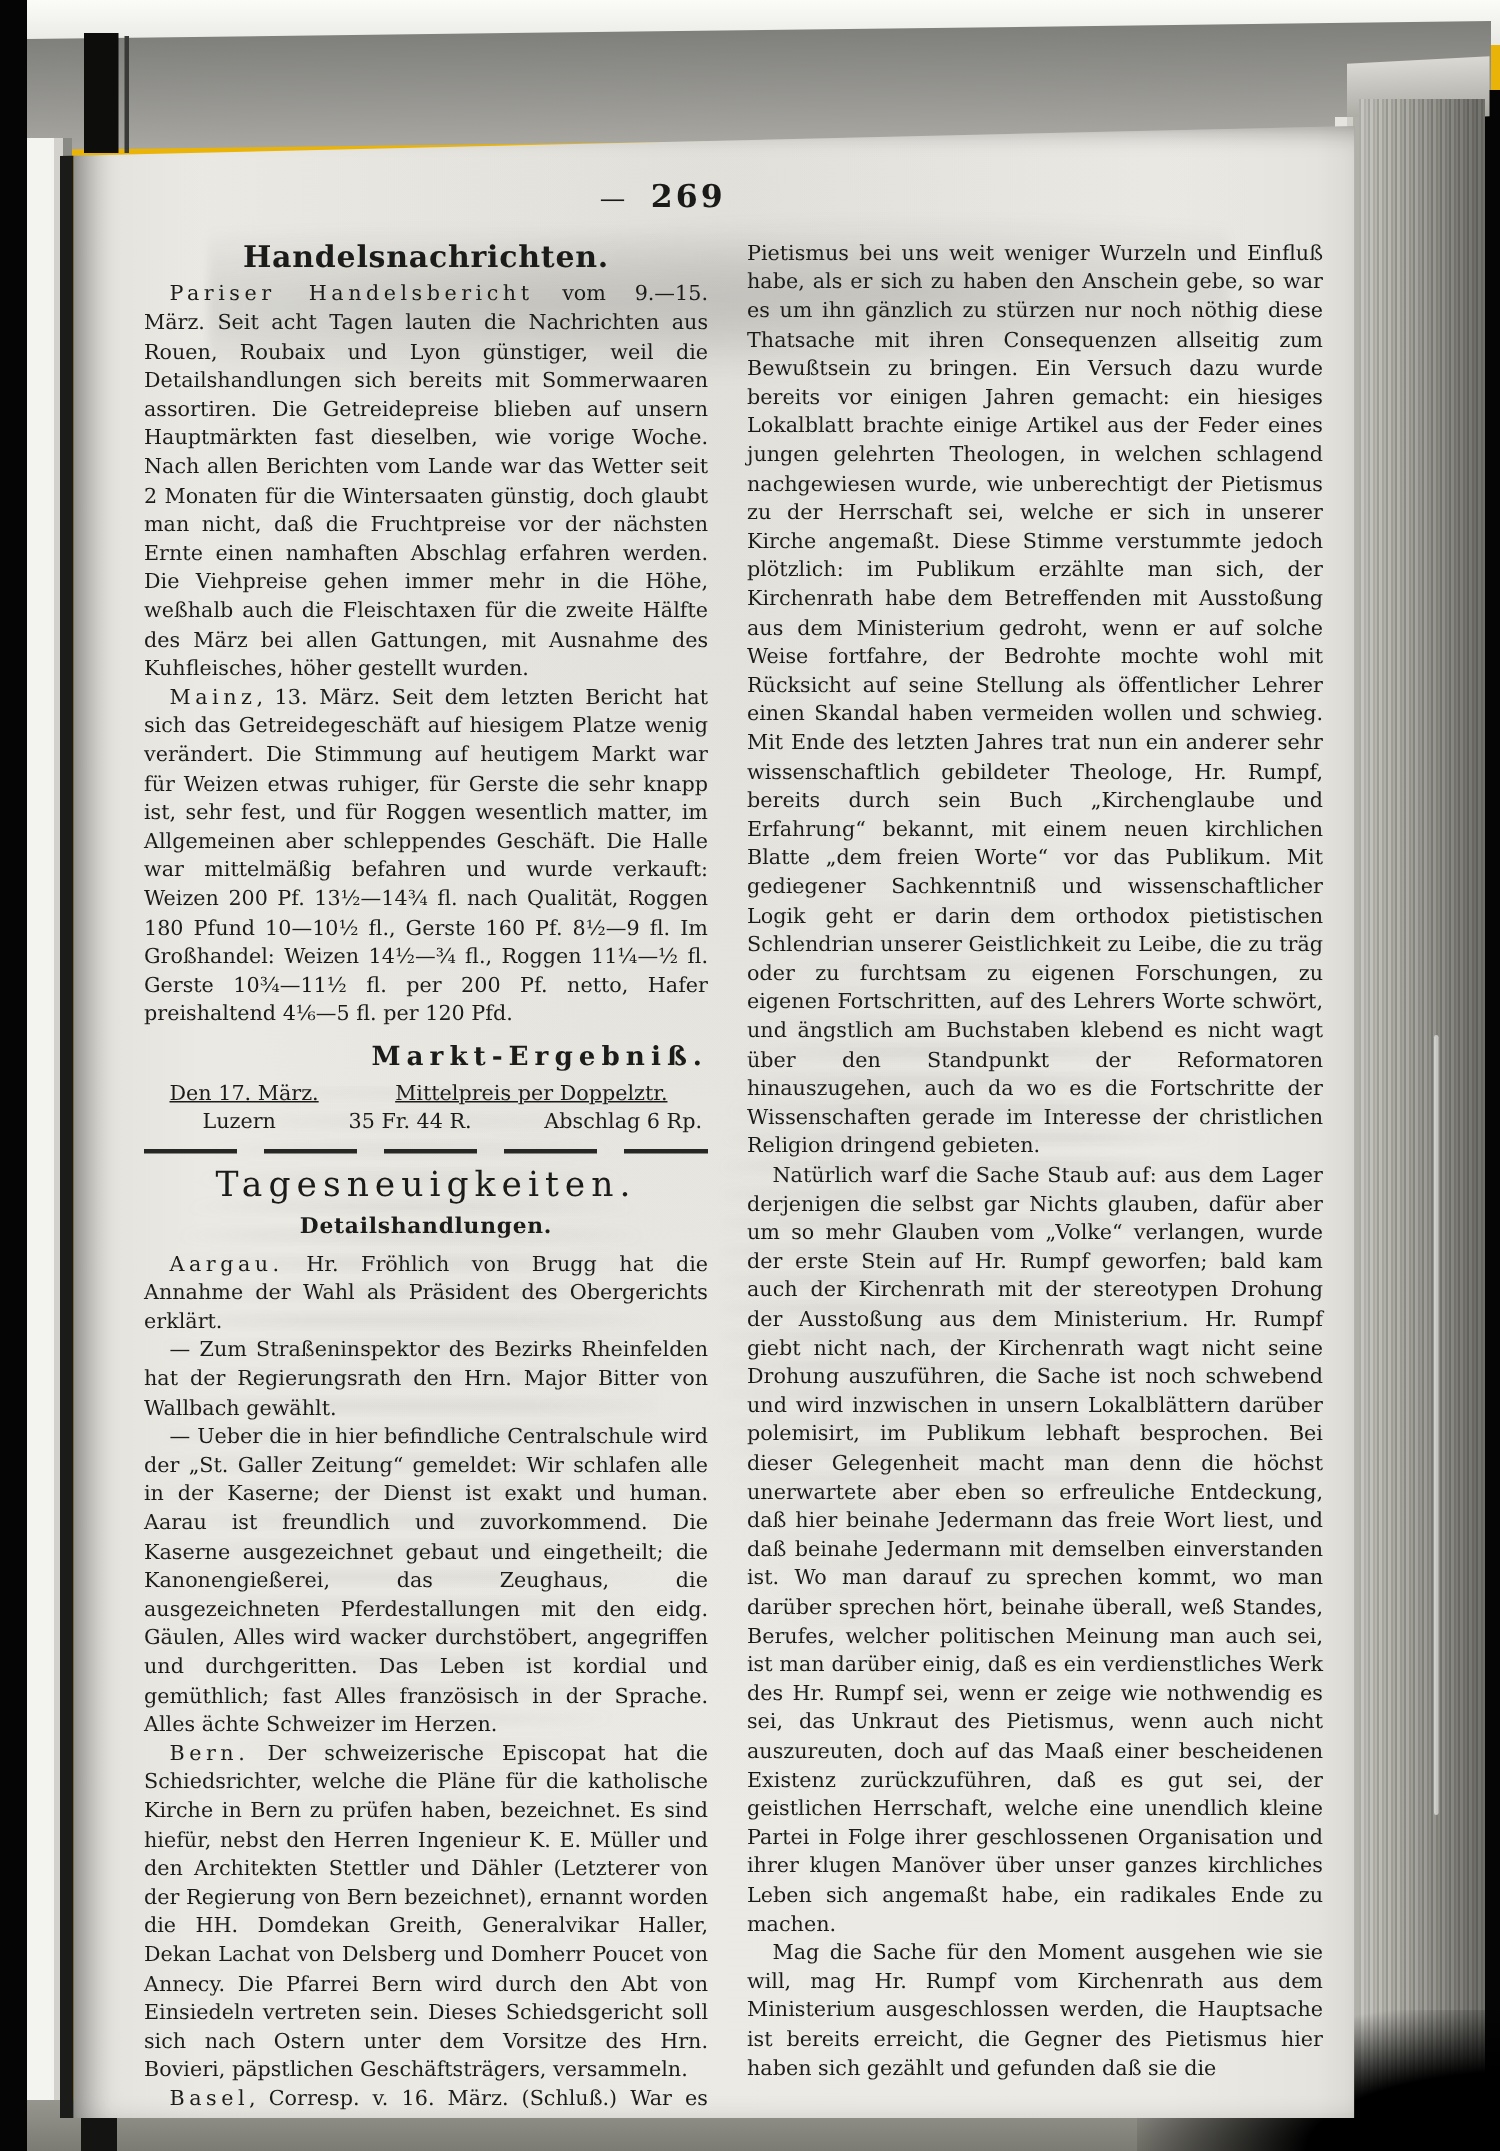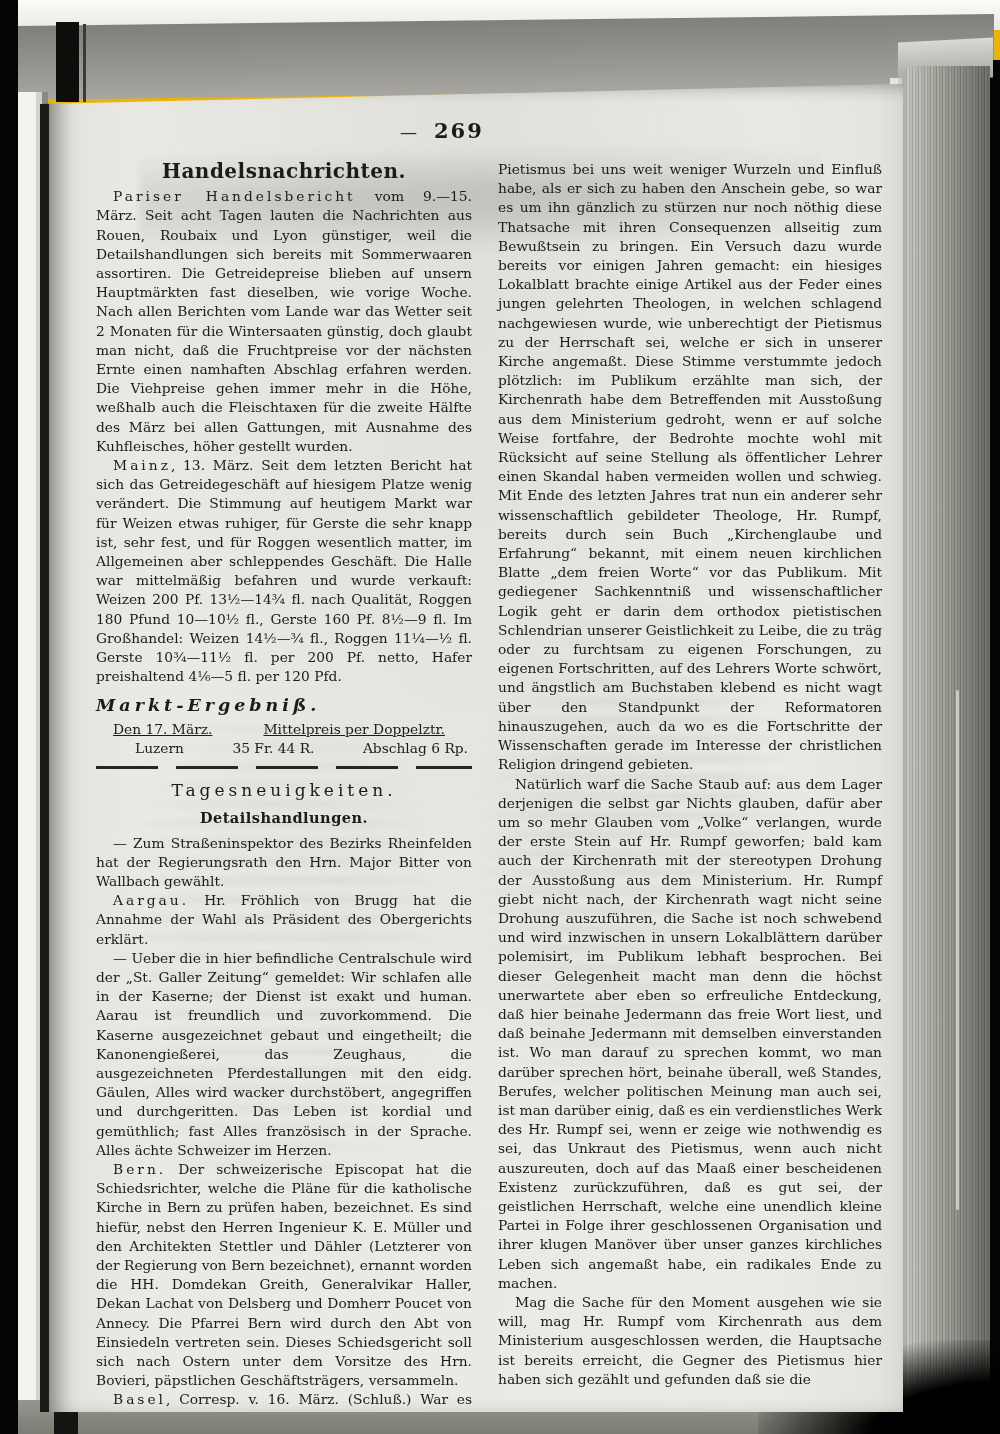--- a/index.html
+++ b/index.html
@@ -63,23 +63,23 @@
   .pagenum{font-size:21px;font-weight:bold;letter-spacing:2px;}
 
   .columns{position:absolute;top:76px;left:47px;width:786px;display:flex;gap:26px;}
   .col{color:#1b1b1a;font-size:13.8px;line-height:19.2px;text-align:justify;hyphens:auto;}
   .col-left{width:376px;}
   .col-right{width:384px;}
   .col p{margin:0;text-indent:17px;}
   .gesperrt{letter-spacing:3px;}
   h2.main-head{font-size:20px;font-weight:bold;text-align:center;margin:2px 0 6px 0;
     letter-spacing:.5px;text-indent:0;}
-  h3.market-head-title{font-size:17.5px;font-weight:bold;text-align:left;
-    letter-spacing:4px;margin:10px 0 4px 0;font-style:italic;}
-  h3.tages-title{font-size:17px;font-weight:normal;text-align:center;
+  h3.market-head-title{font-size:17.5px;font-weight:bold;text-align:right;
+    letter-spacing:4px;margin:10px 0 4px 0;}
+  h3.tages-title{font-size:23px;font-weight:normal;text-align:center;
     letter-spacing:4px;margin:12px 0 8px 0;}
   h4.subhead{font-size:14.5px;font-weight:bold;text-align:center;margin:2px 0 6px 0;letter-spacing:.5px;}
   .market-line{display:flex;gap:34px;text-indent:0;margin:0;text-decoration:underline;}
   .market-row{display:flex;justify-content:space-between;text-indent:0;margin:0;
     padding:0 4px 0 22px;}
   .divider{height:3px;margin:8px 0 2px 0;
     background:repeating-linear-gradient(90deg,#262625 0 62px,transparent 62px 80px);}
 </style>
 </head>
 <body>
@@ -127,23 +127,23 @@
         <p class="market-row">
             <span>Luzern</span>
             <span>35 Fr. 44 R.</span>
             <span>Abschlag  6 Rp.</span>
           </p>
         <div class="divider"></div>
 
         <h3 class="tages-title">Tagesneuigkeiten.</h3>
         <h4 class="subhead">Detailshandlungen.</h4>
 
+        <p><span class="gesperrt">Aargau.</span><span></span> <span>Hr. Fröhlich von Brugg hat die Annahme der Wahl als Präsident des Obergerichts erklärt.</span></p>
+
         <p><span>—</span><span></span> <span>Zum Straßeninspektor des Bezirks Rheinfelden hat der Regierungsrath den Hrn. Major Bitter von Wallbach gewählt.</span></p>
-
-        <p><span class="gesperrt">Aargau.</span><span></span> <span>Hr. Fröhlich von Brugg hat die Annahme der Wahl als Präsident des Obergerichts erklärt.</span></p>
 
         <p><span>—</span><span></span> <span>Ueber die in hier befindliche Centralschule wird der „St. Galler Zeitung“ gemeldet: Wir schlafen alle in der Kaserne; der Dienst ist exakt und human. Aarau ist freundlich und zuvorkommend. Die Kaserne ausgezeichnet gebaut und eingetheilt; die Kanonengießerei, das Zeughaus, die ausgezeichneten Pferdestallungen mit den eidg. Gäulen, Alles wird wacker durchstöbert, angegriffen und durchgeritten. Das Leben ist kordial und gemüthlich; fast Alles französisch in der Sprache. Alles ächte Schweizer im Herzen.</span></p>
 
         <p><span class="gesperrt">Bern.</span><span></span> <span>Der schweizerische Episcopat hat die Schiedsrichter, welche die Pläne für die katholische Kirche in Bern zu prüfen haben, bezeichnet. Es sind hiefür, nebst den Herren Ingenieur K. E. Müller und den Architekten Stettler und Dähler (Letzterer von der Regierung von Bern bezeichnet), ernannt worden die HH. Domdekan Greith, Generalvikar Haller, Dekan Lachat von Delsberg und Domherr Poucet von Annecy. Die Pfarrei Bern wird durch den Abt von Einsiedeln vertreten sein. Dieses Schiedsgericht soll sich nach Ostern unter dem Vorsitze des Hrn. Bovieri, päpstlichen Geschäftsträgers, versammeln.</span></p>
 
         <p><span class="gesperrt">Basel</span><span>, Corresp. v. 16. März. (Schluß.)</span> <span>War es durch solche Vorgänge bereits erwiesen, daß der</span></p>
       </div>
 
       <div class="col col-right">
         <p style="text-indent:0">Pietismus bei uns weit weniger Wurzeln und Einfluß habe, als er sich zu haben den Anschein gebe, so war es um ihn gänzlich zu stürzen nur noch nöthig diese Thatsache mit ihren Consequenzen allseitig zum Bewußtsein zu bringen. Ein Versuch dazu wurde bereits vor einigen Jahren gemacht: ein hiesiges Lokalblatt brachte einige Artikel aus der Feder eines jungen gelehrten Theologen, in welchen schlagend nachgewiesen wurde, wie unberechtigt der Pietismus zu der Herrschaft sei, welche er sich in unserer Kirche angemaßt. Diese Stimme verstummte jedoch plötzlich: im Publikum erzählte man sich, der Kirchenrath habe dem Betreffenden mit Ausstoßung aus dem Ministerium gedroht, wenn er auf solche Weise fortfahre, der Bedrohte mochte wohl mit Rücksicht auf seine Stellung als öffentlicher Lehrer einen Skandal haben vermeiden wollen und schwieg. Mit Ende des letzten Jahres trat nun ein anderer sehr wissenschaftlich gebildeter Theologe, Hr. Rumpf, bereits durch sein Buch „Kirchenglaube und Erfahrung“ bekannt, mit einem neuen kirchlichen Blatte „dem freien Worte“ vor das Publikum. Mit gediegener Sachkenntniß und wissenschaftlicher Logik geht er darin dem orthodox pietistischen Schlendrian unserer Geistlichkeit zu Leibe, die zu träg oder zu furchtsam zu eigenen Forschungen, zu eigenen Fortschritten, auf des Lehrers Worte schwört, und ängstlich am Buchstaben klebend es nicht wagt über den Standpunkt der Reformatoren hinauszugehen, auch da wo es die Fortschritte der Wissenschaften gerade im Interesse der christlichen Religion dringend gebieten.</p>

